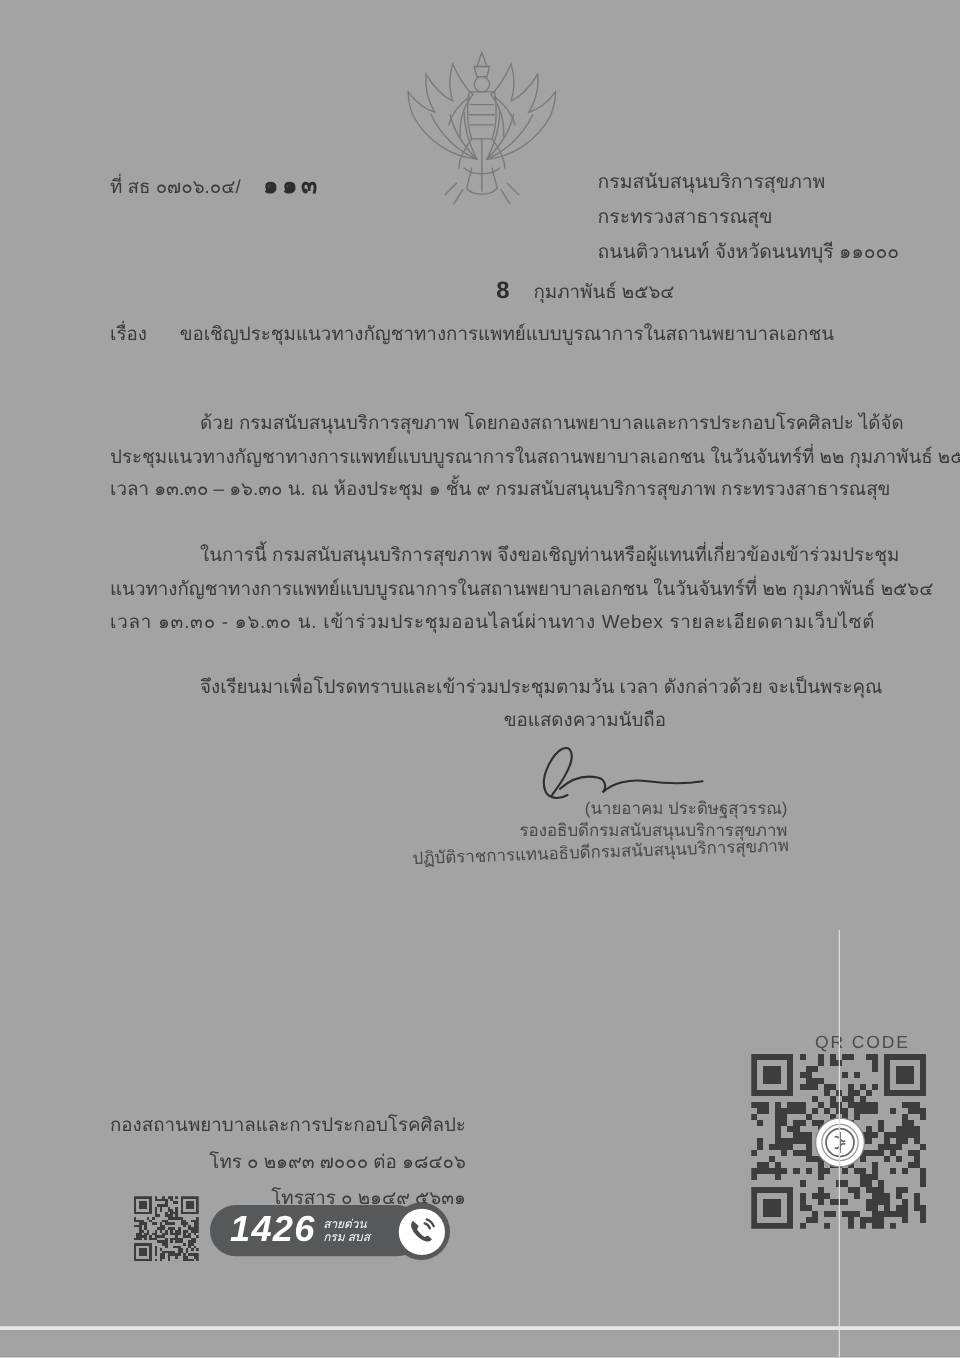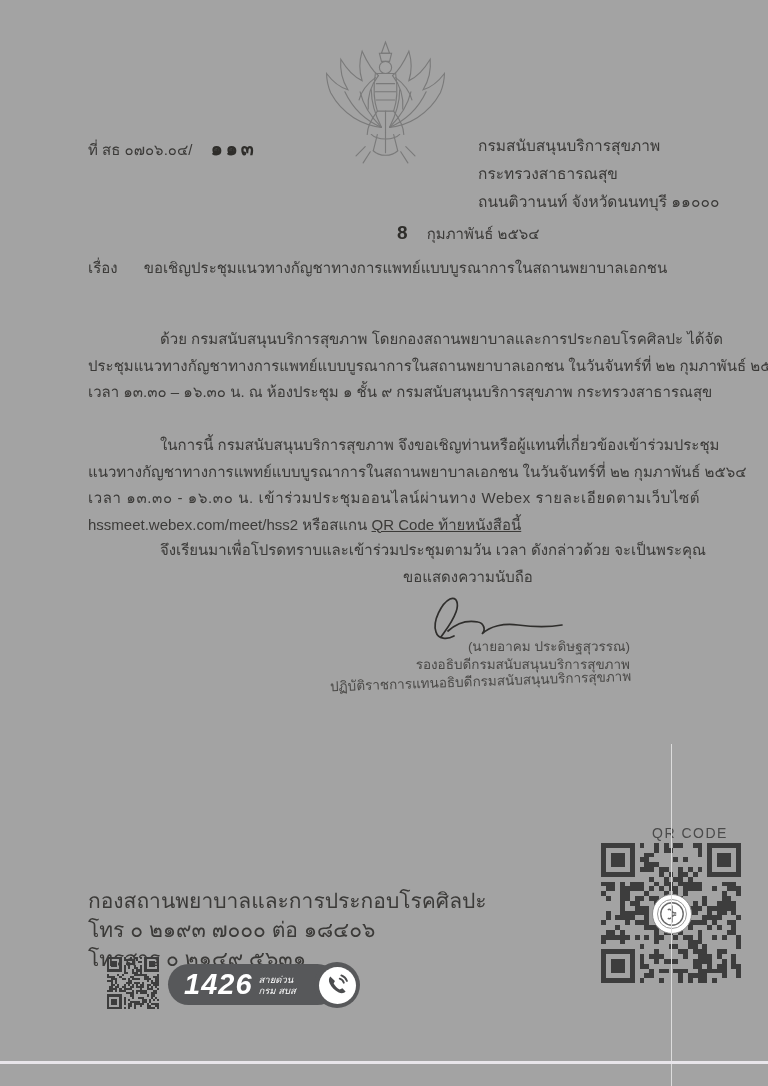--- a/index.html
+++ b/index.html
@@ -11,21 +11,21 @@
   .abs{position:absolute;}
   .t15{font-size:15px;line-height:22px;}
   .t155{font-size:15.5px;line-height:28px;}
   .hand{font-size:19px;font-weight:600;letter-spacing:3px;color:#2e2d2a;}
   .line{white-space:nowrap;}
   .para{font-size:15px;line-height:26.5px;}
   .para .ln{white-space:nowrap;}
   .indent{padding-left:72px;}
   .underlined{text-decoration:underline;}
   .sig-block{width:300px;text-align:right;font-size:13.5px;line-height:17.5px;color:#4a4947;}
-  .footer-line{font-size:21px;line-height:29px;}
+  .footer-line{font-size:15px;line-height:29px;text-align:right;}
   .qr-label{font-size:14px;letter-spacing:1.5px;color:#4a4a4a;}
   .qrbox{position:absolute;}
   .qrbox svg{display:block;width:100%;height:100%;}
   .qr-logo{
     position:absolute;left:50%;top:50%;width:38px;height:38px;margin:-19px 0 0 -19px;
     background:#fff;border-radius:50%;border:1.5px solid #8a8a8a;
     display:flex;align-items:center;justify-content:center;
   }
   .qr-logo .inner{width:28px;height:28px;border:1px solid #9a9a9a;border-radius:50%;
     display:flex;align-items:center;justify-content:center;}
@@ -103,23 +103,20 @@
   <div class="abs para" style="left:88px;top:326px;width:625px;">
     <div class="ln indent">ด้วย กรมสนับสนุนบริการสุขภาพ โดยกองสถานพยาบาลและการประกอบโรคศิลปะ ได้จัด</div>
     <div class="ln">ประชุมแนวทางกัญชาทางการแพทย์แบบบูรณาการในสถานพยาบาลเอกชน ในวันจันทร์ที่ ๒๒ กุมภาพันธ์ ๒๕๖๔</div>
     <div class="ln">เวลา ๑๓.๓๐ – ๑๖.๓๐ น. ณ ห้องประชุม ๑ ชั้น ๙ กรมสนับสนุนบริการสุขภาพ กระทรวงสาธารณสุข</div>
   </div>
 
   <div class="abs para" style="left:88px;top:432px;width:625px;">
     <div class="ln indent">ในการนี้ กรมสนับสนุนบริการสุขภาพ จึงขอเชิญท่านหรือผู้แทนที่เกี่ยวข้องเข้าร่วมประชุม</div>
     <div class="ln">แนวทางกัญชาทางการแพทย์แบบบูรณาการในสถานพยาบาลเอกชน ในวันจันทร์ที่ ๒๒ กุมภาพันธ์ ๒๕๖๔</div>
     <div class="ln" style="letter-spacing:0.6px;">เวลา ๑๓.๓๐ - ๑๖.๓๐ น. เข้าร่วมประชุมออนไลน์ผ่านทาง Webex รายละเอียดตามเว็บไซต์</div>
-    <div class="ln">
-      <span>hssmeet.webex.com/meet/hss2 หรือสแกน </span><span class="underlined">QR Code ท้ายหนังสือนี้</span>
-    </div>
   </div>
 
   <div class="abs line para" style="left:160px;top:537px;">จึงเรียนมาเพื่อโปรดทราบและเข้าร่วมประชุมตามวัน เวลา ดังกล่าวด้วย จะเป็นพระคุณ</div>
 
   <div class="abs line t15" style="left:403px;top:566px;">ขอแสดงความนับถือ</div>
 
   <div class="abs" style="left:418px;top:594px;width:150px;height:48px;">
     <svg viewBox="0 0 150 48" width="150" height="48">
       <g fill="none" stroke="#2f2e2c" stroke-width="1.7" stroke-linecap="round">
         <path d="M36 42 C29 46 20 45 18 38 C14 27 24 9 32 5 C39 2 41 10 38 18 C34 29 27 37 23 43"></path>

